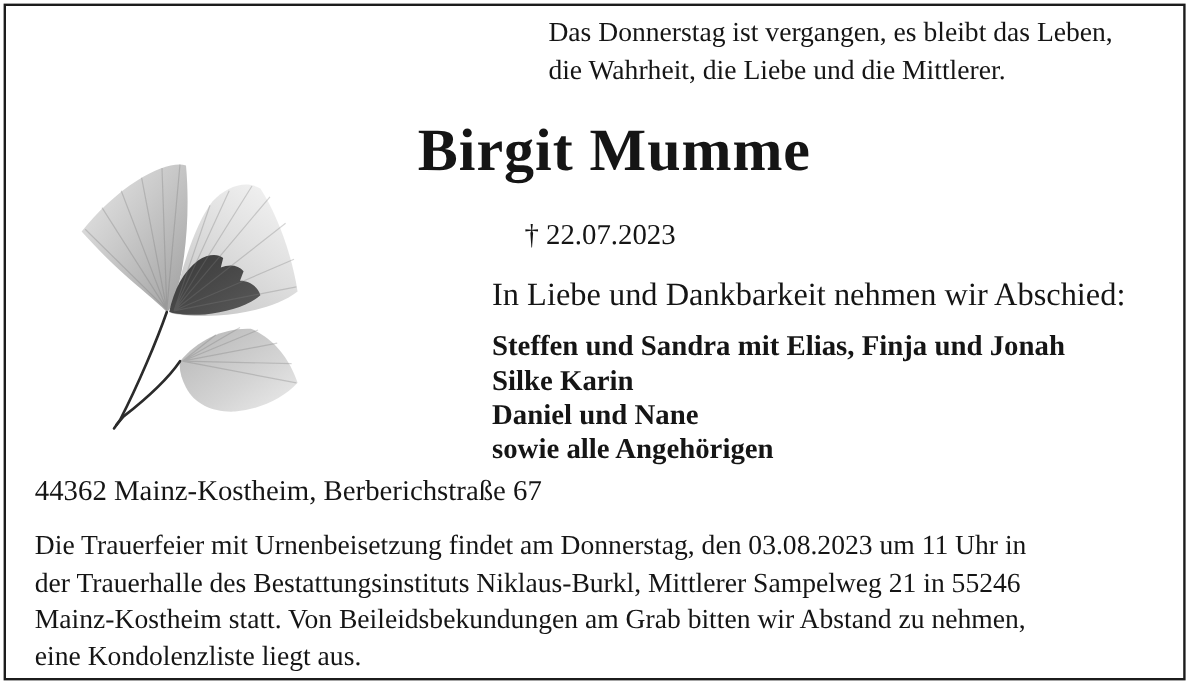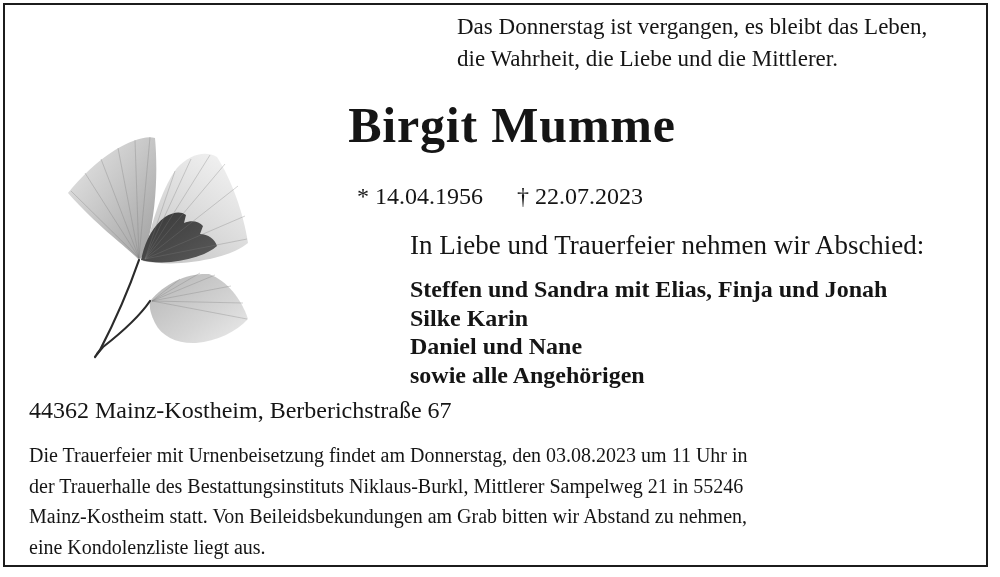--- a/index.html
+++ b/index.html
@@ -76,21 +76,21 @@
     left: 29px;
     top: 395px;
     font-size: 24px;
     line-height: 30px;
     white-space: nowrap;
   }
   .funeral {
     position: absolute;
     left: 29px;
     top: 440px;
-    font-size: 20px;
+    font-size: 23px;
     line-height: 30.5px;
     white-space: nowrap;
   }
   .ginkgo {
     position: absolute;
     left: 55px;
     top: 131px;
     width: 200px;
     height: 235px;
   }
@@ -144,25 +144,24 @@
 
   <g stroke="#2b2b2b" stroke-width="2.2" fill="none" stroke-linecap="round">
     <path d="M84,129 C76,152 60,190 45,219 L40,226"></path>
     <path d="M95,170 C84,186 66,202 48,216 L42,223"></path>
   </g>
 </svg>
 
 <h1 class="deceased-name">Birgit Mumme</h1>
 
 <div class="dates">
-  <span>* 14.04.1956</span>
   <span>† 22.07.2023</span>
 </div>
 
-<div class="intro">In Liebe und Trauerfeier nehmen wir Abschied:</div>
+<div class="intro">In Liebe und Dankbarkeit nehmen wir Abschied:</div>
 
 <div class="mourners">
   <div>Steffen und Sandra mit Elias, Finja und Jonah</div>
   <div>Silke Karin</div>
   <div>Daniel und Nane</div>
   <div>sowie alle Angehörigen</div>
 </div>
 
 <div class="address">44362 Mainz-Kostheim, Berberichstraße 67</div>
 

